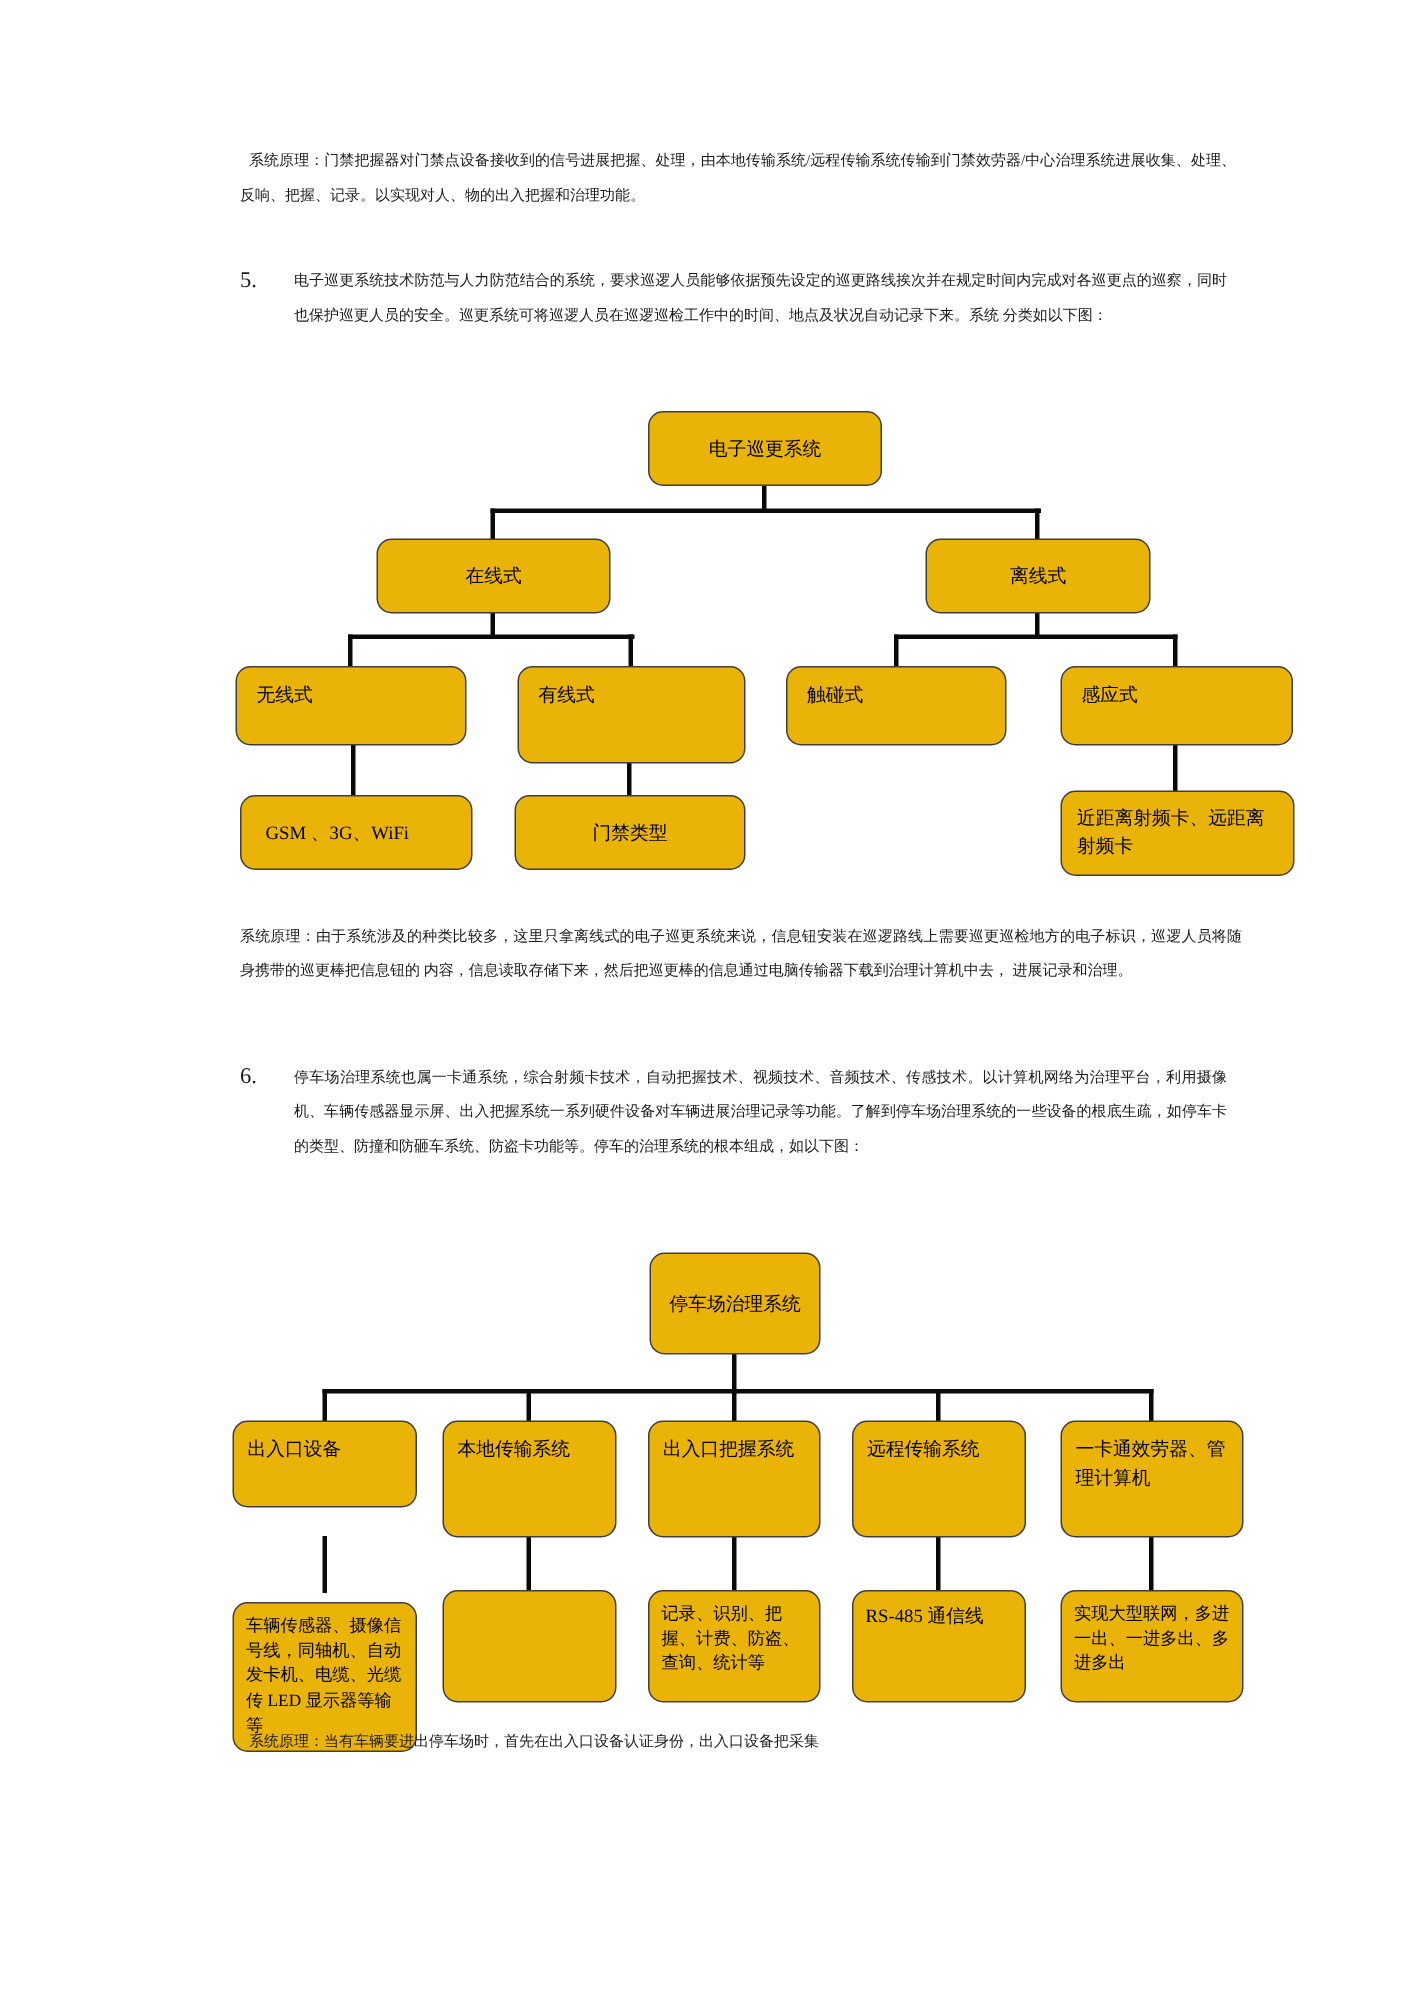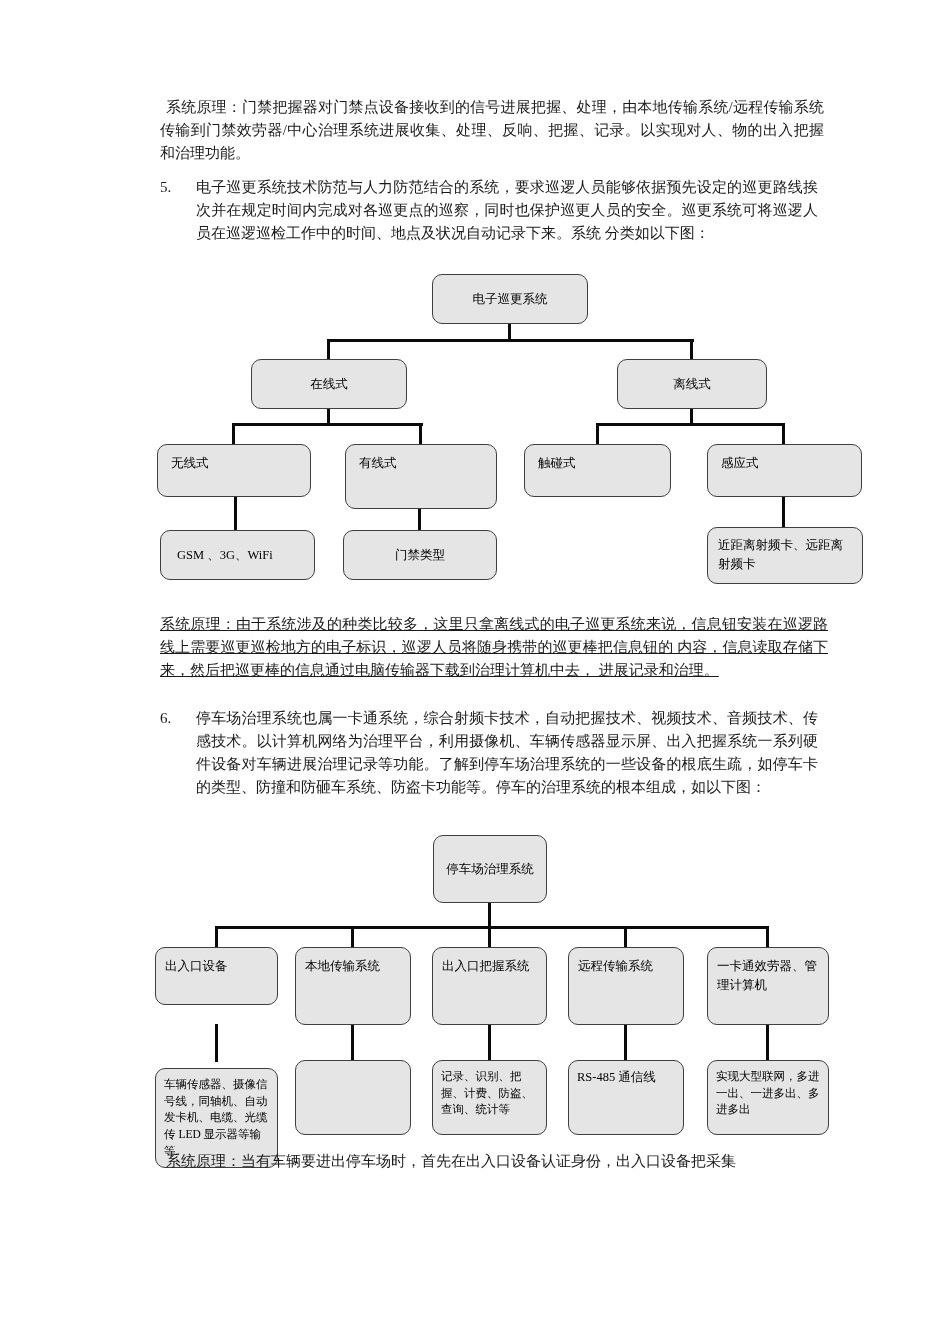--- a/index.html
+++ b/index.html
@@ -3,29 +3,29 @@
 <meta charset="utf-8">
 <style>
   * { margin:0; padding:0; box-sizing:border-box; }
   html,body { background:#e9e9e9; }
   body { font-family:"Liberation Serif", serif; color:#000; }
   .page {
     position:relative; width:950px; height:1344px; margin:0 auto;
     background:#ffffff; overflow:hidden;
   }
   .para {
-    position:absolute; font-size:15px; line-height:23px;
+    position:absolute; font-size:10px; line-height:23px;
     text-align:justify; color:#1a1a1a;
   }
   .num {
     position:absolute; font-size:15px; line-height:23px; color:#1a1a1a;
   }
   .diagram { position:absolute; left:0; top:0; width:0; height:0; }
   .box {
-    position:absolute; background:#e5e5e5; border:1px solid #3f3f3f;
+    position:absolute; background:#eab308; border:1px solid #3f3f3f;
     border-radius:10px; font-size:12.5px; line-height:1.5; color:#000;
   }
   .box.c  { display:flex; align-items:center; justify-content:center; text-align:center; padding:4px 8px; }
   .box.tl { padding:9px 13px; text-align:left; }
   .box.cl { display:flex; align-items:center; padding:4px 4px 4px 16px; text-align:left; }
   .box.sm { font-size:11.5px; padding:7px 8px; line-height:1.45; }
   .vline, .hline { position:absolute; background:#0a0a0a; }
   .vline { width:3px; }
   .hline { height:3px; }
 </style>
@@ -67,21 +67,21 @@
     <div class="box tl" style="left:157px; top:444px; width:154px; height:53px;">无线式</div>
     <div class="box tl" style="left:345px; top:444px; width:152px; height:65px;">有线式</div>
     <div class="box tl" style="left:524px; top:444px; width:147px; height:53px;">触碰式</div>
     <div class="box tl" style="left:707px; top:444px; width:155px; height:53px;">感应式</div>
 
     <div class="box cl" style="left:160px; top:530px; width:155px; height:50px;">GSM 、3G、WiFi</div>
     <div class="box c" style="left:343px; top:530px; width:154px; height:50px;">门禁类型</div>
     <div class="box tl" style="left:707px; top:527px; width:156px; height:57px; padding:8px 10px;">近距离射频卡、远距离射频卡</div>
   </div>
 
-  <p class="para" style="left:160px; top:613px; width:668px;text-decoration:underline;">系统原理：由于系统涉及的种类比较多，这里只拿离线式的电子巡更系统来说，信息钮安装在巡逻路线上需要巡更巡检地方的电子标识，巡逻人员将随身携带的巡更棒把信息钮的 内容，信息读取存储下来，然后把巡更棒的信息通过电脑传输器下载到治理计算机中去， 进展记录和治理。</p>
+  <p class="para" style="left:160px; top:613px; width:668px;">系统原理：由于系统涉及的种类比较多，这里只拿离线式的电子巡更系统来说，信息钮安装在巡逻路线上需要巡更巡检地方的电子标识，巡逻人员将随身携带的巡更棒把信息钮的 内容，信息读取存储下来，然后把巡更棒的信息通过电脑传输器下载到治理计算机中去， 进展记录和治理。</p>
 
   <span class="num" style="left:160px; top:707px;">6.</span>
   <p class="para" style="left:196px; top:707px; width:622px;">停车场治理系统也属一卡通系统，综合射频卡技术，自动把握技术、视频技术、音频技术、传感技术。以计算机网络为治理平台，利用摄像机、车辆传感器显示屏、出入把握系统一系列硬件设备对车辆进展治理记录等功能。了解到停车场治理系统的一些设备的根底生疏，如停车卡的类型、防撞和防砸车系统、防盗卡功能等。停车的治理系统的根本组成，如以下图：</p>
 
   <div class="diagram">
 
     <div class="vline" style="left:488px; top:902px; height:27px;"></div>
     <div class="hline" style="left:215px; top:926px; width:554px;"></div>
     <div class="vline" style="left:215px; top:926px; height:23px;"></div>
     <div class="vline" style="left:351px; top:926px; height:23px;"></div>

